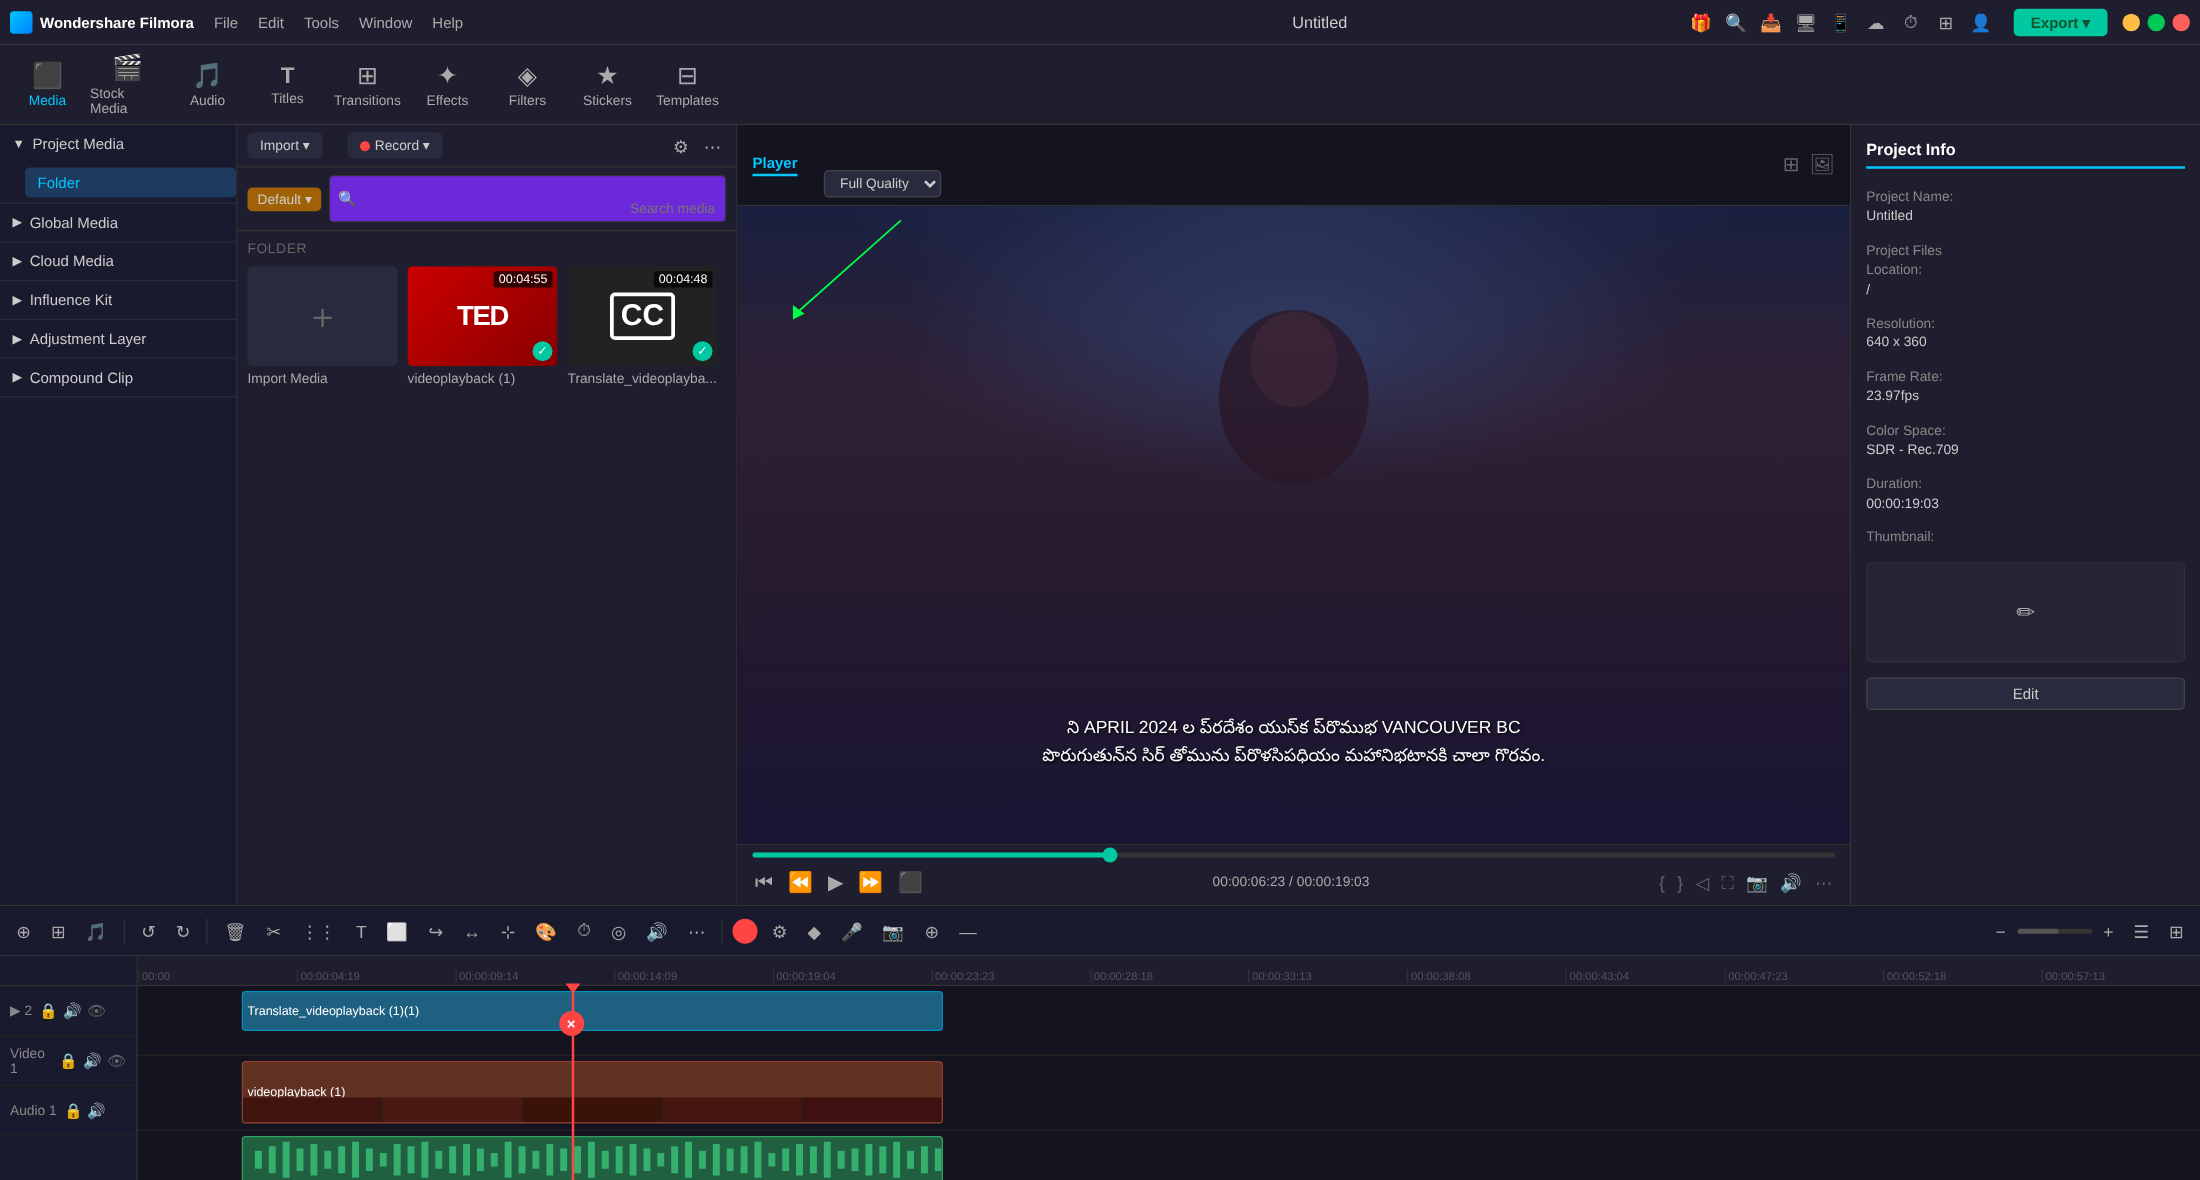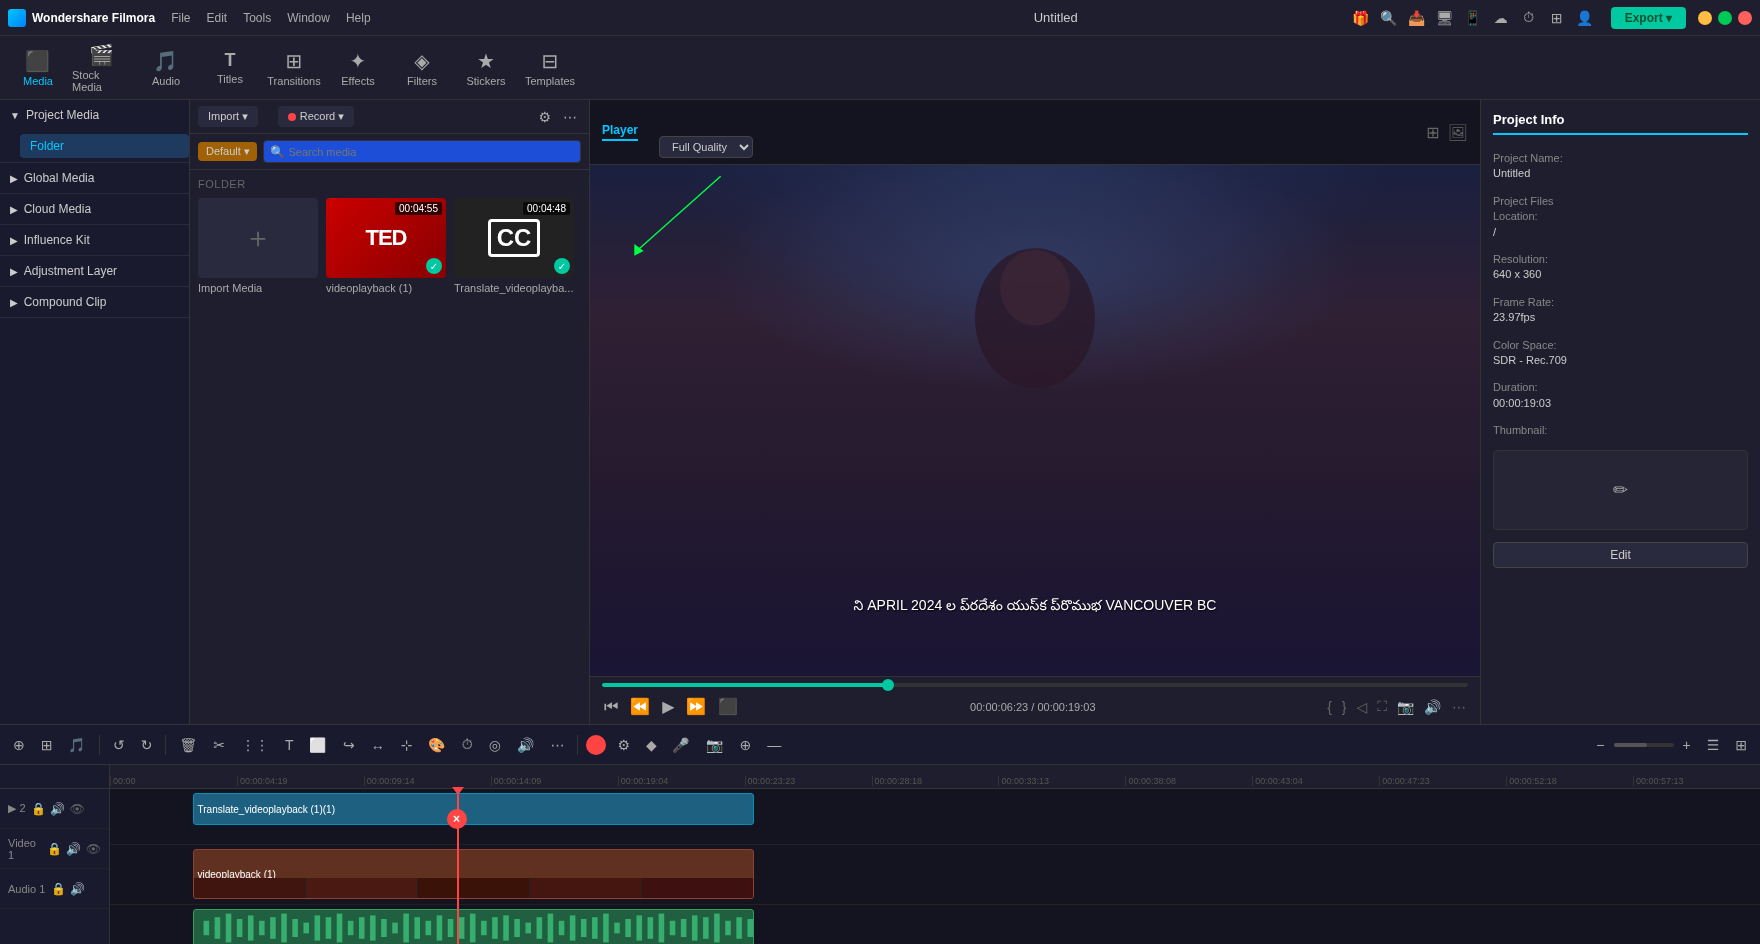--- a/index.html
+++ b/index.html
@@ -45,21 +45,21 @@
     #media-panel { width: 400px; background: #1e1e2e; border-right: 1px solid #333; flex-shrink: 0; display: flex; flex-direction: column; }
     #media-toolbar { display: flex; align-items: flex-end; padding: 6px 8px; gap: 20px; border-bottom: 1px solid #333; }
     .import-btn { background: #2a2a3e; border: none; color: #ccc; padding: 4px 10px; border-radius: 4px; cursor: pointer; font-size: 11px; display: flex; align-items: center; gap: 4px; }
     .record-btn { background: #2a2a3e; border: none; color: #ccc; padding: 4px 10px; border-radius: 4px; cursor: pointer; font-size: 11px; display: flex; align-items: center; gap: 4px; }
     .record-icon { width: 8px; height: 8px; background: #ff4444; border-radius: 50%; }
     .media-actions { display: flex; gap: 4px; margin-left: auto; }
     .media-action-btn { background: none; border: none; color: #aaa; cursor: pointer; font-size: 14px; padding: 2px 4px; }
     #media-search { display: flex; align-items: center; padding: 6px 8px; border-bottom: 1px solid #333; gap: 6px; }
     .sort-btn { background: #a16207; border: none; color: #ccc; padding: 3px 8px; border-radius: 4px; cursor: pointer; font-size: 11px; }
     .search-wrap { flex: 1; position: relative; }
-    .search-wrap input { width: 100%; background: #1d4ed8; border: 1px solid #333; border-radius: 4px; padding: 5px 8px 4px 24px; color: #ccc; font-size: 11px; outline: none; }
+    .search-wrap input { width: 100%; background: #6d28d9; border: 1px solid #333; border-radius: 4px; padding: 20px 8px 4px 24px; color: #ccc; font-size: 11px; outline: none; text-align: right; }
     .search-icon { position: absolute; left: 7px; top: 50%; transform: translateY(-50%); color: #666; font-size: 12px; }
     #media-content { flex: 1; padding: 8px; overflow-y: auto; }
     .folder-label { font-size: 11px; color: #666; margin-bottom: 8px; text-transform: uppercase; letter-spacing: 0.5px; }
     .media-grid { display: flex; flex-wrap: wrap; gap: 8px; }
     .media-card { width: 120px; cursor: pointer; }
     .media-thumb { width: 120px; height: 80px; background: #2a2a3e; border-radius: 4px; position: relative; overflow: hidden; display: flex; align-items: center; justify-content: center; }
     .media-thumb .duration { position: absolute; top: 4px; right: 4px; background: rgba(0,0,0,0.7); color: #fff; font-size: 10px; padding: 1px 4px; border-radius: 2px; }
     .media-thumb .check { position: absolute; bottom: 4px; right: 4px; width: 16px; height: 16px; background: #00c8a0; border-radius: 50%; display: flex; align-items: center; justify-content: center; color: #fff; font-size: 10px; }
     .media-thumb .add-icon { font-size: 28px; color: #666; }
     .media-name { font-size: 11px; color: #aaa; margin-top: 4px; white-space: nowrap; overflow: hidden; text-overflow: ellipsis; }
@@ -326,20 +326,21 @@
 
         <rect width="100%" height="100%" fill="#1a2040" opacity="0.3"></rect>
 
         <ellipse cx="50%" cy="30%" rx="60" ry="70" fill="#2a1828" opacity="0.8"></ellipse>
         <ellipse cx="50%" cy="24%" rx="35" ry="38" fill="#3a2535" opacity="0.9"></ellipse>
 
         <path d="M 40% 60% Q 50% 55% 60% 60% L 65% 100% L 35% 100% Z" fill="#1a1520" opacity="0.8"></path>
       </svg>
       <div class="video-subtitles">
         <div>ని APRIL 2024 ల ప్‌రదేశం యు‌స్‌క ప్‌రొముభ VANCOUVER BC</div>
+        <div>పొ‌రుగుతు‌న్‌న సిర్ తో‌మును ప్‌రొళసిపధి‌యం మహా‌నిభటా‌నకి చాలా గొ‌రవం.</div>
       </div>
 
       <svg class="green-arrow" viewBox="0 0 600 400" style="position:absolute;right:0;top:0;width:280px;height:200px;">
         <line x1="280" y1="10" x2="100" y2="170" stroke="#00ff44" stroke-width="3"></line>
         <polygon points="95,155 95,180 115,170" fill="#00ff44"></polygon>
       </svg>
     </div>
     <div id="preview-controls">
       <div class="progress-bar">
         <div class="progress-fill"></div>

